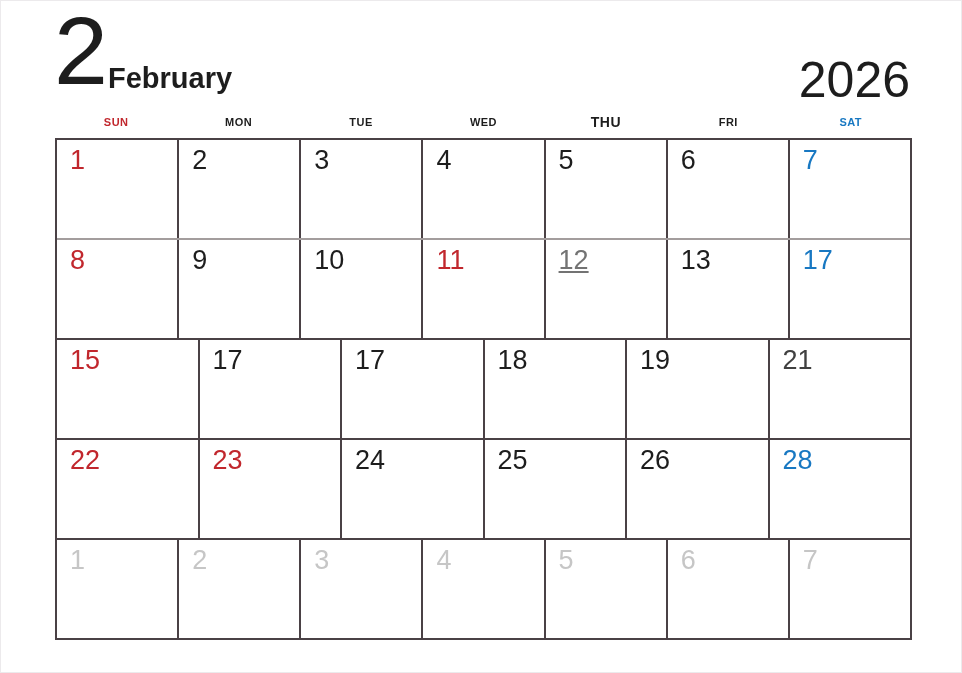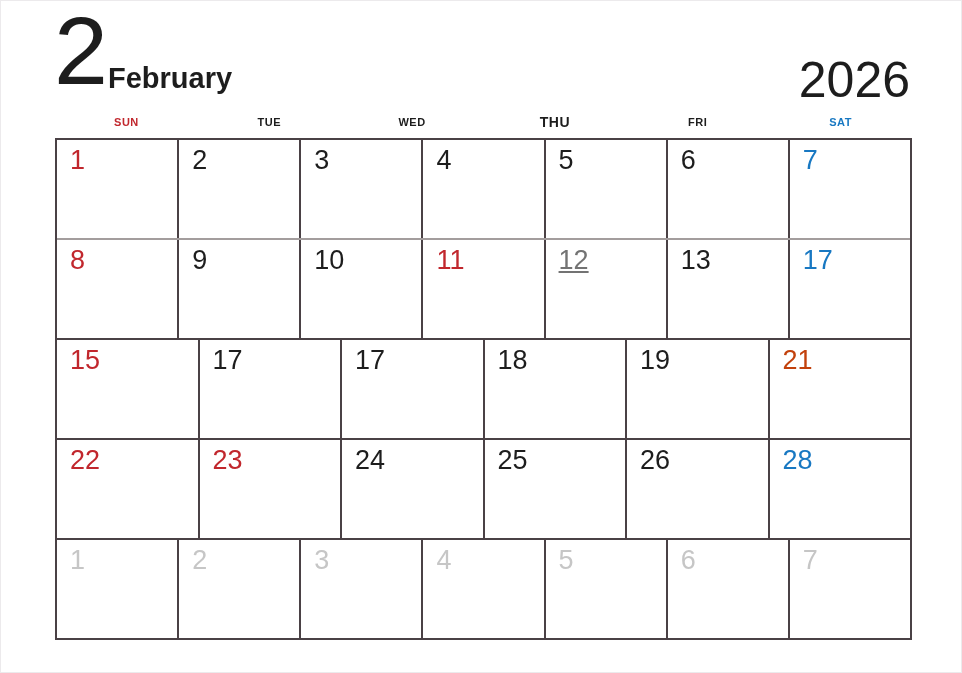--- a/index.html
+++ b/index.html
@@ -97,20 +97,21 @@
 <div class="page">
 
   <div class="month-number">2</div>
 
   <div class="month-name">February</div>
 
   <div class="year">2026</div>
 
   <div class="weekday-row">
       <span class="weekday-label" style="color: rgb(193, 39, 45);">SUN</span>
+      <span class="weekday-label" style="color: rgb(29, 29, 29);">MON</span>
       <span class="weekday-label" style="color: rgb(29, 29, 29);">TUE</span>
       <span class="weekday-label" style="color: rgb(29, 29, 29);">WED</span>
       <span class="weekday-label small" style="color: rgb(29, 29, 29);">THU</span>
       <span class="weekday-label" style="color: rgb(29, 29, 29);">FRI</span>
       <span class="weekday-label" style="color: rgb(24, 120, 194);">SAT</span>
     </div>
 
   <div class="calendar-grid">
       <div class="week-row first">
         <div class="day-cell"><span class="date-number" style="color: rgb(193, 39, 45);">1</span></div>
@@ -129,21 +130,21 @@
         <div class="day-cell"><span class="date-number" style="color: #737373; text-decoration: underline;">12</span></div>
         <div class="day-cell"><span class="date-number" style="color: rgb(29, 29, 29);">13</span></div>
         <div class="day-cell"><span class="date-number" style="color: rgb(24, 120, 194);">17</span></div>
       </div>
       <div class="week-row">
         <div class="day-cell"><span class="date-number" style="color: rgb(193, 39, 45);">15</span></div>
         <div class="day-cell"><span class="date-number" style="color: rgb(29, 29, 29);">17</span></div>
         <div class="day-cell"><span class="date-number" style="color: rgb(29, 29, 29);">17</span></div>
         <div class="day-cell"><span class="date-number" style="color: rgb(29, 29, 29);">18</span></div>
         <div class="day-cell"><span class="date-number" style="color: rgb(29, 29, 29);">19</span></div>
-        <div class="day-cell"><span class="date-number" style="color: #c2410c;">21</span></div>
+        <div class="day-cell"><span class="date-number" style="color: #404040;">21</span></div>
       </div>
       <div class="week-row">
         <div class="day-cell"><span class="date-number" style="color: rgb(193, 39, 45);">22</span></div>
         <div class="day-cell"><span class="date-number" style="color: rgb(193, 39, 45);">23</span></div>
         <div class="day-cell"><span class="date-number" style="color: rgb(29, 29, 29);">24</span></div>
         <div class="day-cell"><span class="date-number" style="color: rgb(29, 29, 29);">25</span></div>
         <div class="day-cell"><span class="date-number" style="color: rgb(29, 29, 29);">26</span></div>
         <div class="day-cell"><span class="date-number" style="color: rgb(24, 120, 194);">28</span></div>
       </div>
       <div class="week-row last">

